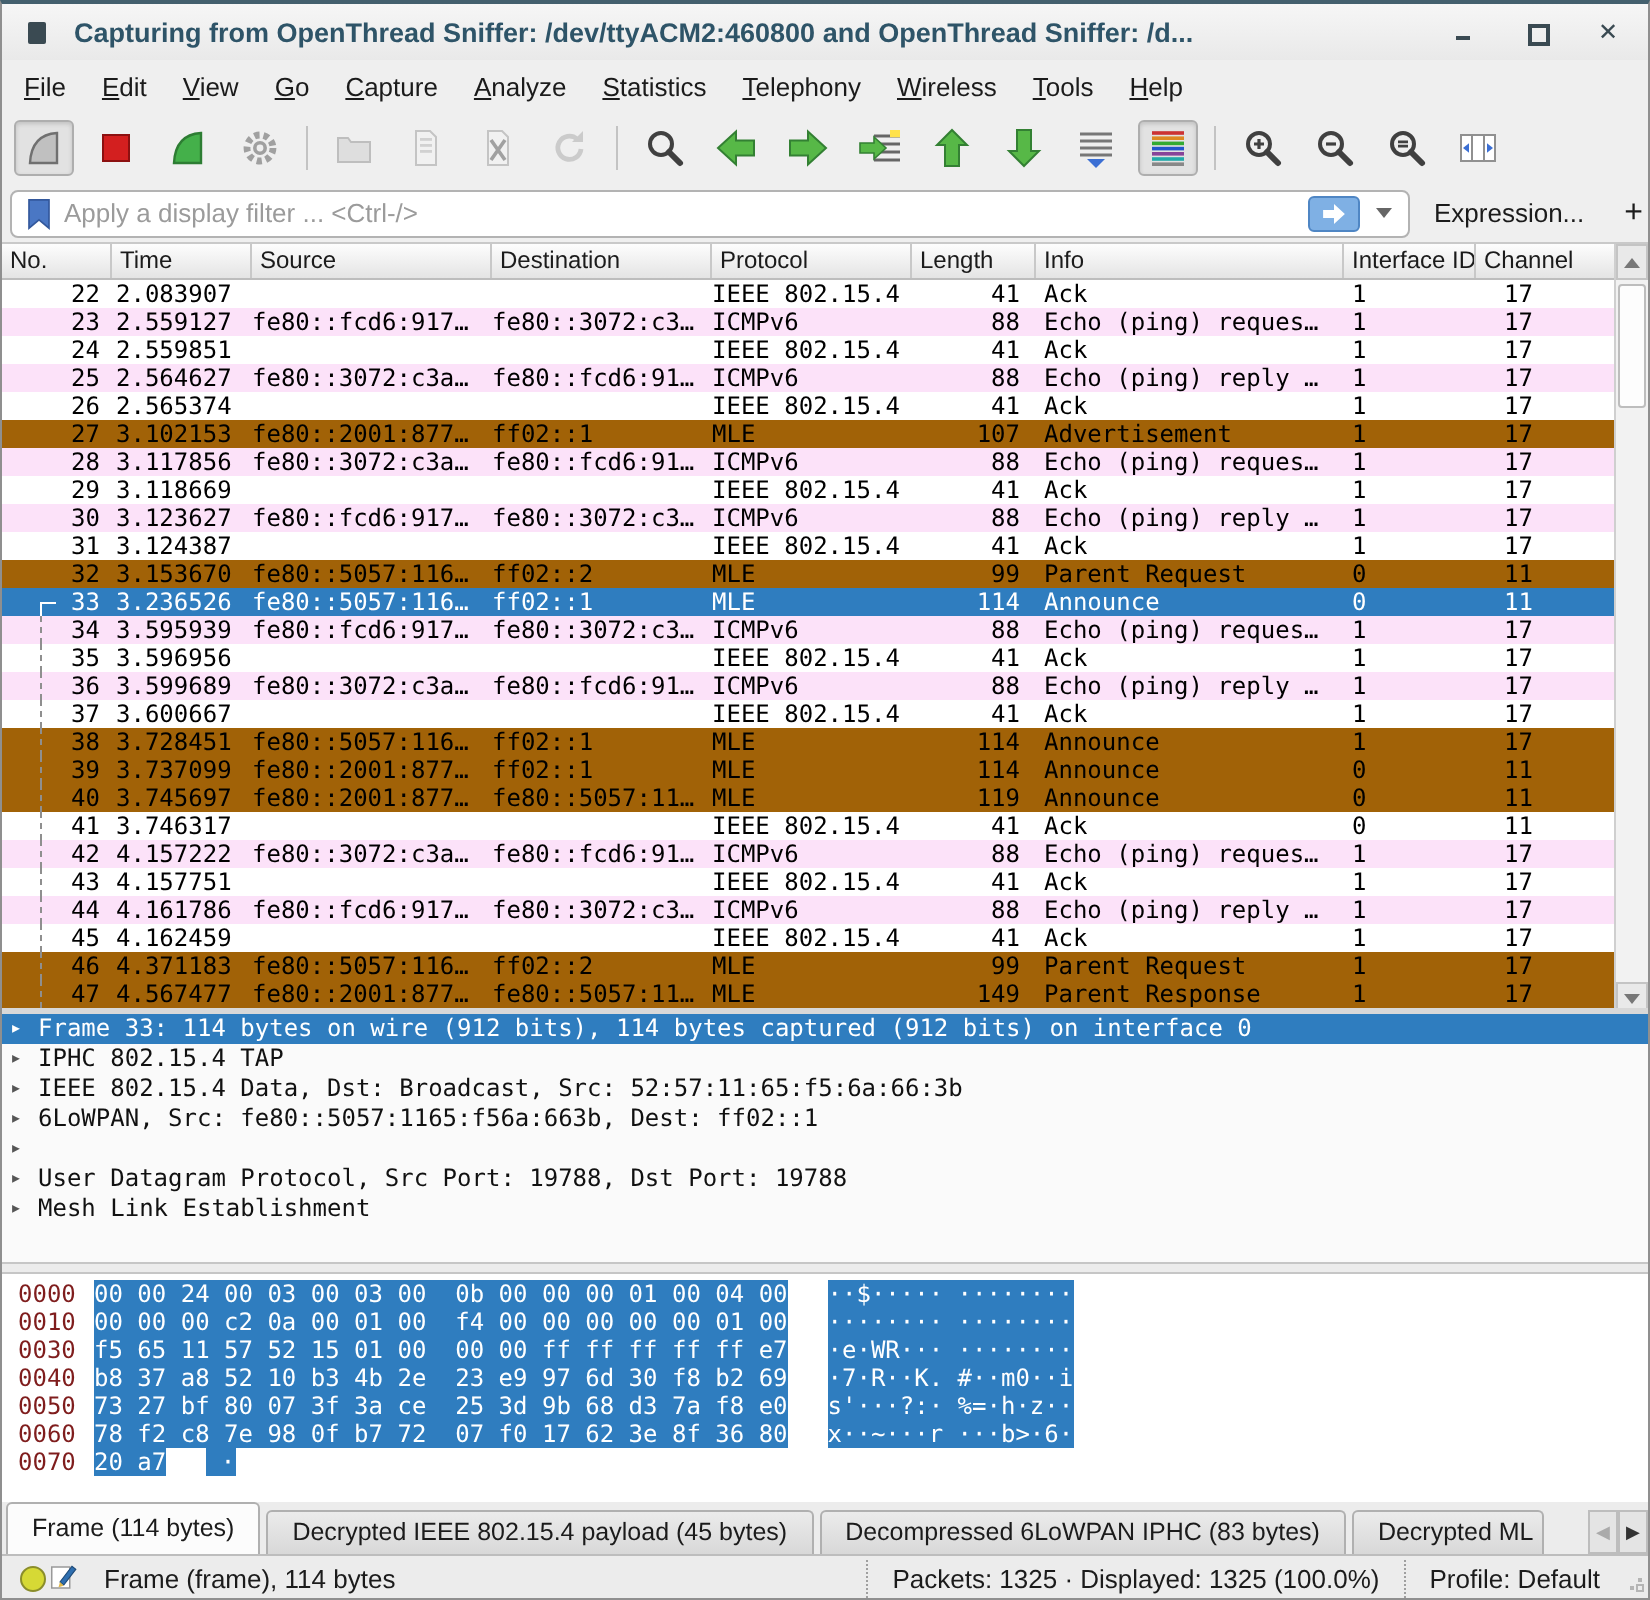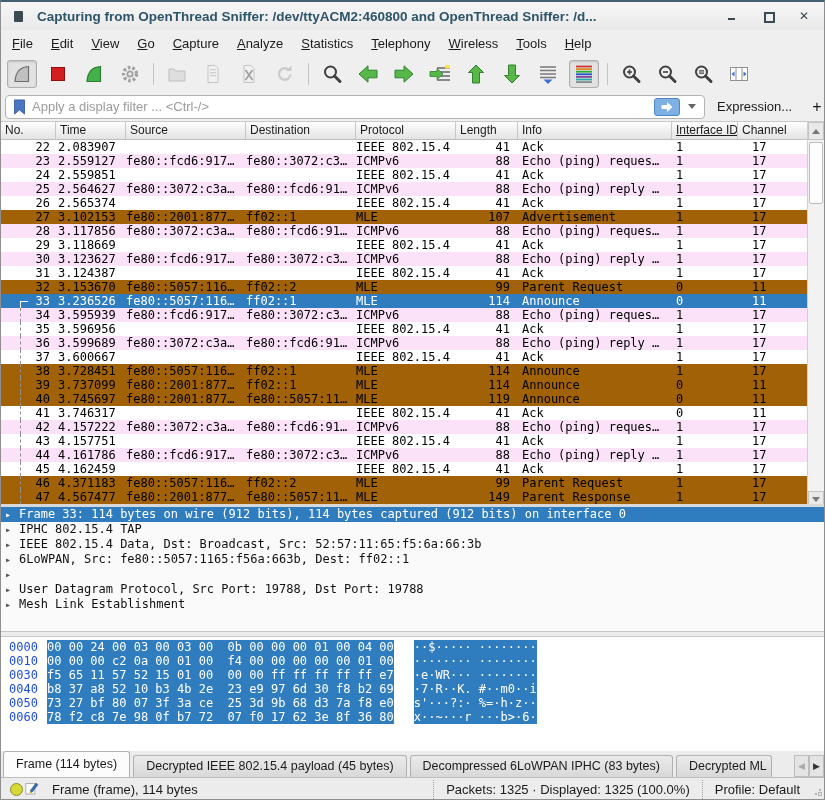--- a/index.html
+++ b/index.html
@@ -79,21 +79,21 @@
   .dline .arrow{width:14px;color:#555;font-size:10px;flex:none;}
   .dline.selected{background:#2f7dbf;color:#fff;}
   .dline.selected .arrow{color:#fff;}
   .splitter{position:absolute;left:0;top:629px;width:100%;height:6px;background:#ececec;
     border-top:1px solid #c6c6c6;border-bottom:1px solid #c6c6c6;text-align:center;}
   .splitter span{display:inline-block;color:#8f8f8f;font-size:9px;line-height:4px;letter-spacing:2px;}
   
   .hexpane{position:absolute;left:0;top:635px;width:100%;height:114px;background:#fff;
     font:12px/14px "DejaVu Sans Mono",monospace;padding:3px 0 0 8px;overflow:hidden;}
   .hrow{height:14px;white-space:pre;}
-  .hoff{display:inline-block;width:38px;color:#1d4ed8;}
+  .hoff{display:inline-block;width:38px;color:#7f1d1d;}
   .hsel{background:#2f7dbf;color:#fff;}
   .hascii{margin-left:20px;}
   
   .bytetabs{position:absolute;left:0;top:749px;width:100%;height:27px;background:#ececec;
     display:flex;align-items:flex-end;padding-left:2px;border-bottom:1px solid #bdbdbd;}
   .btab{height:22px;line-height:21px;font-size:12.5px;color:#1b1b1b;padding:0 12px;margin-right:3px;
     background:linear-gradient(#ebebeb,#d8d8d8);border:1px solid #b0b0b0;border-bottom:none;
     border-radius:3px 3px 0 0;white-space:nowrap;overflow:hidden;flex:none;}
   .btab.active{height:26px;line-height:25px;background:#fcfcfc;z-index:2;}
   .btab.trunc{max-width:96px;}
@@ -308,21 +308,21 @@
   </div>
 
   <div class="pkt-header">
       <div class="hcell" style="width: 55px;">No.</div>
       <div class="hcell" style="width: 70px;">Time</div>
       <div class="hcell" style="width: 120px;">Source</div>
       <div class="hcell" style="width: 110px;">Destination</div>
       <div class="hcell" style="width: 100px;">Protocol</div>
       <div class="hcell" style="width: 62px;">Length</div>
       <div class="hcell" style="width: 154px;">Info</div>
-      <div class="hcell" style="width: 66px; text-decoration: underline;">Interface ID</div>
+      <div class="hcell" style="width: 66px;">Interface ID</div>
       <div class="hcell" style="width: 71px;">Channel</div>
     </div>
   <div class="pkt-rows">
       <div class="prow white"><span class="pc" style="width: 55px; text-align: right; padding-right: 6px;">22</span><span class="pc" style="width: 70px; padding-left: 2px;">2.083907</span><span class="pc" style="width: 120px;"></span><span class="pc" style="width: 110px;"></span><span class="pc" style="width: 100px;">IEEE 802.15.4</span><span class="pc" style="width: 62px; text-align: right; padding-right: 8px;">41</span><span class="pc" style="width: 154px; padding-left: 4px;">Ack</span><span class="pc" style="width: 66px; padding-left: 4px;">1</span><span class="pc" style="width: 71px; padding-left: 14px;">17</span></div>
       <div class="prow pink"><span class="pc" style="width: 55px; text-align: right; padding-right: 6px;">23</span><span class="pc" style="width: 70px; padding-left: 2px;">2.559127</span><span class="pc" style="width: 120px;">fe80::fcd6:917…</span><span class="pc" style="width: 110px;">fe80::3072:c3…</span><span class="pc" style="width: 100px;">ICMPv6</span><span class="pc" style="width: 62px; text-align: right; padding-right: 8px;">88</span><span class="pc" style="width: 154px; padding-left: 4px;">Echo (ping) reques…</span><span class="pc" style="width: 66px; padding-left: 4px;">1</span><span class="pc" style="width: 71px; padding-left: 14px;">17</span></div>
       <div class="prow white"><span class="pc" style="width: 55px; text-align: right; padding-right: 6px;">24</span><span class="pc" style="width: 70px; padding-left: 2px;">2.559851</span><span class="pc" style="width: 120px;"></span><span class="pc" style="width: 110px;"></span><span class="pc" style="width: 100px;">IEEE 802.15.4</span><span class="pc" style="width: 62px; text-align: right; padding-right: 8px;">41</span><span class="pc" style="width: 154px; padding-left: 4px;">Ack</span><span class="pc" style="width: 66px; padding-left: 4px;">1</span><span class="pc" style="width: 71px; padding-left: 14px;">17</span></div>
       <div class="prow pink"><span class="pc" style="width: 55px; text-align: right; padding-right: 6px;">25</span><span class="pc" style="width: 70px; padding-left: 2px;">2.564627</span><span class="pc" style="width: 120px;">fe80::3072:c3a…</span><span class="pc" style="width: 110px;">fe80::fcd6:91…</span><span class="pc" style="width: 100px;">ICMPv6</span><span class="pc" style="width: 62px; text-align: right; padding-right: 8px;">88</span><span class="pc" style="width: 154px; padding-left: 4px;">Echo (ping) reply …</span><span class="pc" style="width: 66px; padding-left: 4px;">1</span><span class="pc" style="width: 71px; padding-left: 14px;">17</span></div>
       <div class="prow white"><span class="pc" style="width: 55px; text-align: right; padding-right: 6px;">26</span><span class="pc" style="width: 70px; padding-left: 2px;">2.565374</span><span class="pc" style="width: 120px;"></span><span class="pc" style="width: 110px;"></span><span class="pc" style="width: 100px;">IEEE 802.15.4</span><span class="pc" style="width: 62px; text-align: right; padding-right: 8px;">41</span><span class="pc" style="width: 154px; padding-left: 4px;">Ack</span><span class="pc" style="width: 66px; padding-left: 4px;">1</span><span class="pc" style="width: 71px; padding-left: 14px;">17</span></div>
       <div class="prow blue"><span class="pc" style="width: 55px; text-align: right; padding-right: 6px;">27</span><span class="pc" style="width: 70px; padding-left: 2px;">3.102153</span><span class="pc" style="width: 120px;">fe80::2001:877…</span><span class="pc" style="width: 110px;">ff02::1</span><span class="pc" style="width: 100px;">MLE</span><span class="pc" style="width: 62px; text-align: right; padding-right: 8px;">107</span><span class="pc" style="width: 154px; padding-left: 4px;">Advertisement</span><span class="pc" style="width: 66px; padding-left: 4px;">1</span><span class="pc" style="width: 71px; padding-left: 14px;">17</span></div>
       <div class="prow pink"><span class="pc" style="width: 55px; text-align: right; padding-right: 6px;">28</span><span class="pc" style="width: 70px; padding-left: 2px;">3.117856</span><span class="pc" style="width: 120px;">fe80::3072:c3a…</span><span class="pc" style="width: 110px;">fe80::fcd6:91…</span><span class="pc" style="width: 100px;">ICMPv6</span><span class="pc" style="width: 62px; text-align: right; padding-right: 8px;">88</span><span class="pc" style="width: 154px; padding-left: 4px;">Echo (ping) reques…</span><span class="pc" style="width: 66px; padding-left: 4px;">1</span><span class="pc" style="width: 71px; padding-left: 14px;">17</span></div>
@@ -371,20 +371,21 @@
 
   <div class="splitter"><span>······</span></div>
 
   <div class="hexpane">
       <div class="hrow"><span class="hoff">0000</span><span class="hsel">00 00 24 00 03 00 03 00  0b 00 00 00 01 00 04 00</span><span class="hsel hascii">··$····· ········</span></div>
       <div class="hrow"><span class="hoff">0010</span><span class="hsel">00 00 00 c2 0a 00 01 00  f4 00 00 00 00 00 01 00</span><span class="hsel hascii">········ ········</span></div>
       <div class="hrow"><span class="hoff">0030</span><span class="hsel">f5 65 11 57 52 15 01 00  00 00 ff ff ff ff ff e7</span><span class="hsel hascii">·e·WR··· ········</span></div>
       <div class="hrow"><span class="hoff">0040</span><span class="hsel">b8 37 a8 52 10 b3 4b 2e  23 e9 97 6d 30 f8 b2 69</span><span class="hsel hascii">·7·R··K. #··m0··i</span></div>
       <div class="hrow"><span class="hoff">0050</span><span class="hsel">73 27 bf 80 07 3f 3a ce  25 3d 9b 68 d3 7a f8 e0</span><span class="hsel hascii">s'···?:· %=·h·z··</span></div>
       <div class="hrow"><span class="hoff">0060</span><span class="hsel">78 f2 c8 7e 98 0f b7 72  07 f0 17 62 3e 8f 36 80</span><span class="hsel hascii">x··~···r ···b&gt;·6·</span></div>
+      <div class="hrow"><span class="hoff">0070</span><span class="hsel">20 a7</span><span class="hsel hascii"> ·</span></div>
     </div>
 
   <div class="bytetabs">
       <div class="btab active">Frame (114 bytes)</div>
       <div class="btab">Decrypted IEEE 802.15.4 payload (45 bytes)</div>
       <div class="btab">Decompressed 6LoWPAN IPHC (83 bytes)</div>
       <div class="btab trunc">Decrypted ML</div>
       <div class="tab-scroll">
         <div class="ts-btn dis">◀</div>
         <div class="ts-btn">▶</div>

